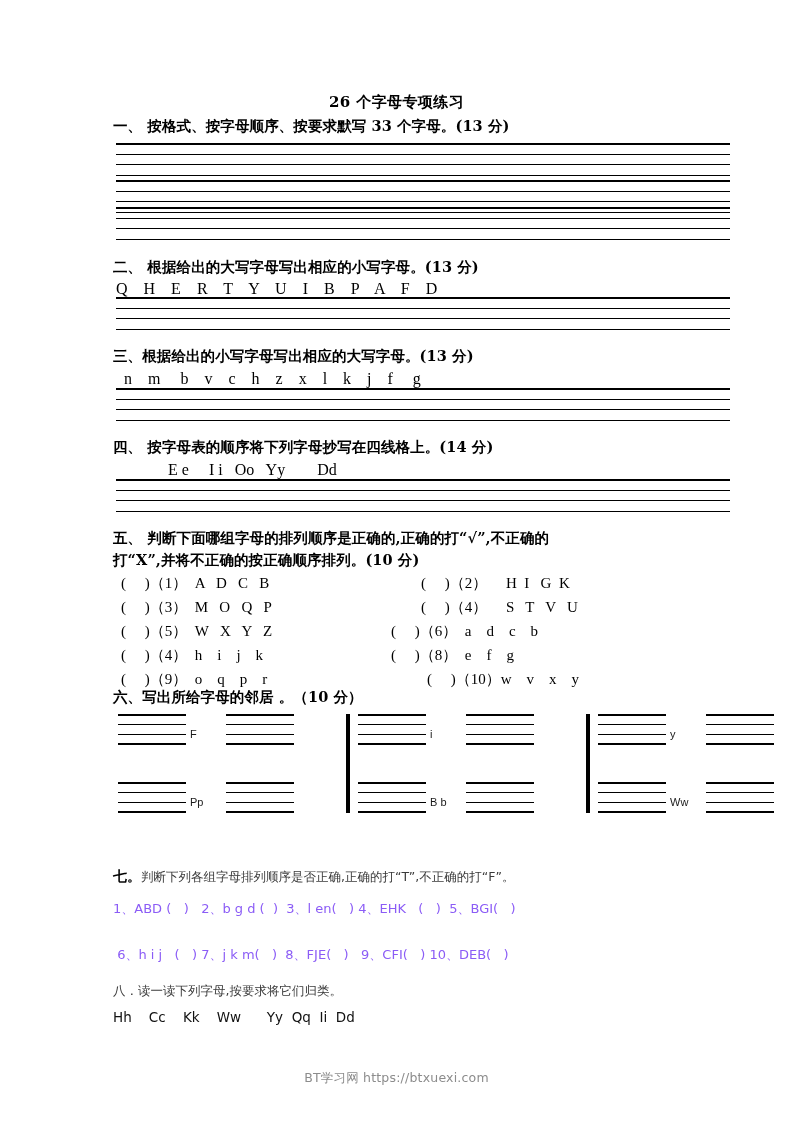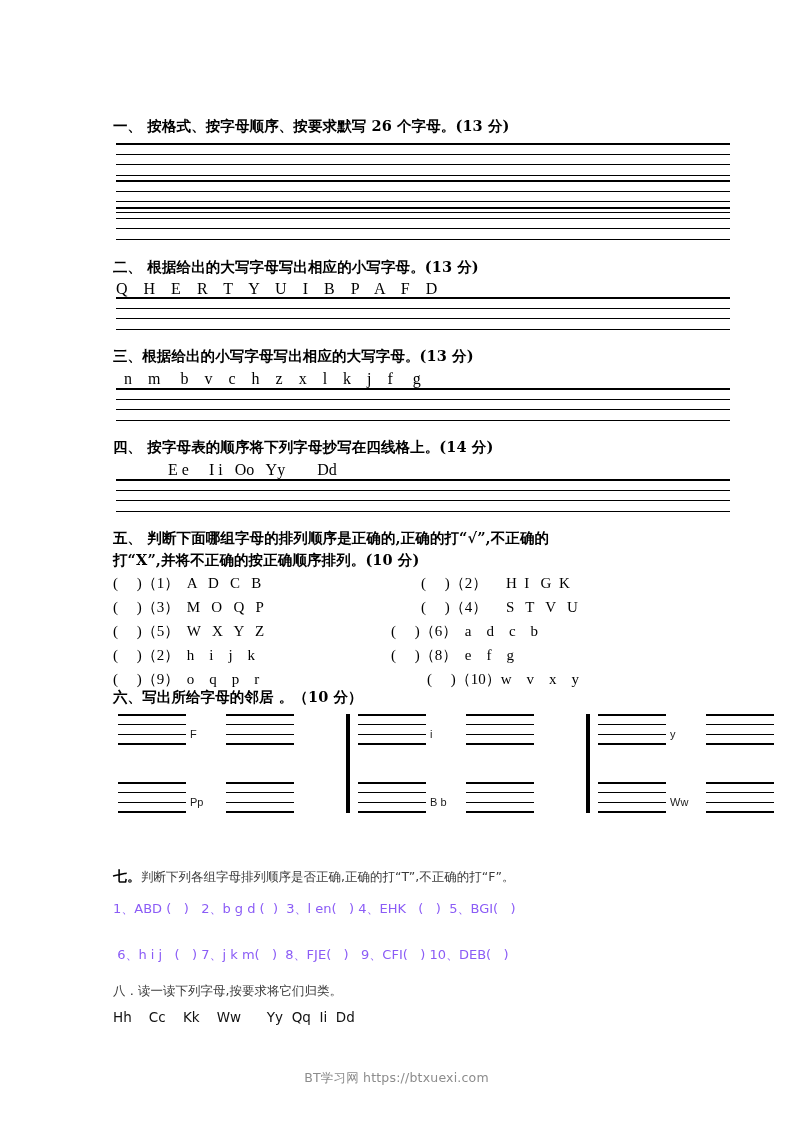--- a/index.html
+++ b/index.html
@@ -72,21 +72,21 @@
   .q-list {
     position: absolute;
     font-family: "Liberation Serif", serif;
     font-size: 15px;
   }
   .q-row {
     position: relative;
     height: 24px;
     white-space: pre;
   }
-  .q-col-a { position: absolute; left: 0; top: 0; }
+  .q-col-a { position: absolute; left: 8px; top: 0; }
   .q-col-b { position: absolute; top: 0; }
 
   
   .nb-wrap { position: absolute; }
   .nb-cell-letter {
     position: absolute;
     font-family: "Liberation Sans", sans-serif;
     font-size: 11px;
     color: #1a1a1a;
     white-space: pre;
@@ -147,22 +147,23 @@
     font-size: 12.5px;
     color: #8c8c8c;
     letter-spacing: 0.2px;
   }
 </style>
 </head>
 <body>
 
 <div class="page">
 
-
-  <div class="sec-head" style="top:117px;">一、 按格式、按字母顺序、按要求默写 26 个字母。(13 分)</div>
+  <div class="doc-title">26 个字母专项练习</div>
+
+  <div class="sec-head" style="top:117px;">一、 按格式、按字母顺序、按要求默写 33 个字母。(13 分)</div>
 
   <div class="grid4" id="g1a" style="left:116px; top:143px; width:614px; height:34px;">
       <div class="ln gl-thick" style="top: 0px;"></div>
       <div class="ln gl-thin" style="top: 10.5px;"></div>
       <div class="ln gl-thin" style="top: 21px;"></div>
       <div class="ln gl-thick" style="top: 31.5px;"></div>
     </div>
 
   <div class="grid4" id="g1b" style="left:116px; top:180px; width:614px; height:34px;">
       <div class="ln gl-thick" style="top: 0px;"></div>
@@ -205,21 +206,21 @@
       <div class="ln gl-thick" style="top: 31.5px;"></div>
     </div>
 
   <div class="sec-head wrap" style="top:527px;">五、 判断下面哪组字母的排列顺序是正确的,正确的打“√”,不正确的</div>
   <div class="sec-head wrap" style="top:549px;">打“X”,并将不正确的按正确顺序排列。(10 分)</div>
 
   <div class="q-list" id="s5list" style="left:113px; top:574px; width:600px;">
       <div class="q-row"><span class="q-col-a">(     )（1）  A   D   C   B</span><span class="q-col-b" style="left: 308px;">(     )（2）     H  I   G  K</span></div>
       <div class="q-row"><span class="q-col-a">(     )（3）  M   O   Q   P</span><span class="q-col-b" style="left: 308px;">(     )（4）     S   T   V   U</span></div>
       <div class="q-row"><span class="q-col-a">(     )（5）  W   X   Y   Z</span><span class="q-col-b" style="left: 278px;">(     )（6）  a    d    c    b</span></div>
-      <div class="q-row"><span class="q-col-a">(     )（2）  h    i    j    k</span><span class="q-col-b" style="left: 278px; text-align: right;">(     )（8）  e    f    g</span></div>
+      <div class="q-row"><span class="q-col-a">(     )（4）  h    i    j    k</span><span class="q-col-b" style="left: 278px; text-align: right;">(     )（8）  e    f    g</span></div>
       <div class="q-row"><span class="q-col-a">(     )（9）  o    q    p    r</span><span class="q-col-b" style="left: 278px; margin-left: 36px;">(     )（10）w    v    x    y</span></div>
     </div>
 
   <div class="sec-head" style="top:688px;">六、写出所给字母的邻居 。（10 分）</div>
 
   <div class="nb-wrap" id="s6" style="left:118px; top:714px; width:600px; height:98px;">
       <div class="mini-grid" style="left: 0px; top: 0px; width: 68px; height: 31px;">
         <div class="ln" style="top: 0px;"></div>
         <div class="ln" style="top: 9.8px;"></div>
         <div class="ln" style="top: 19.6px;"></div>

